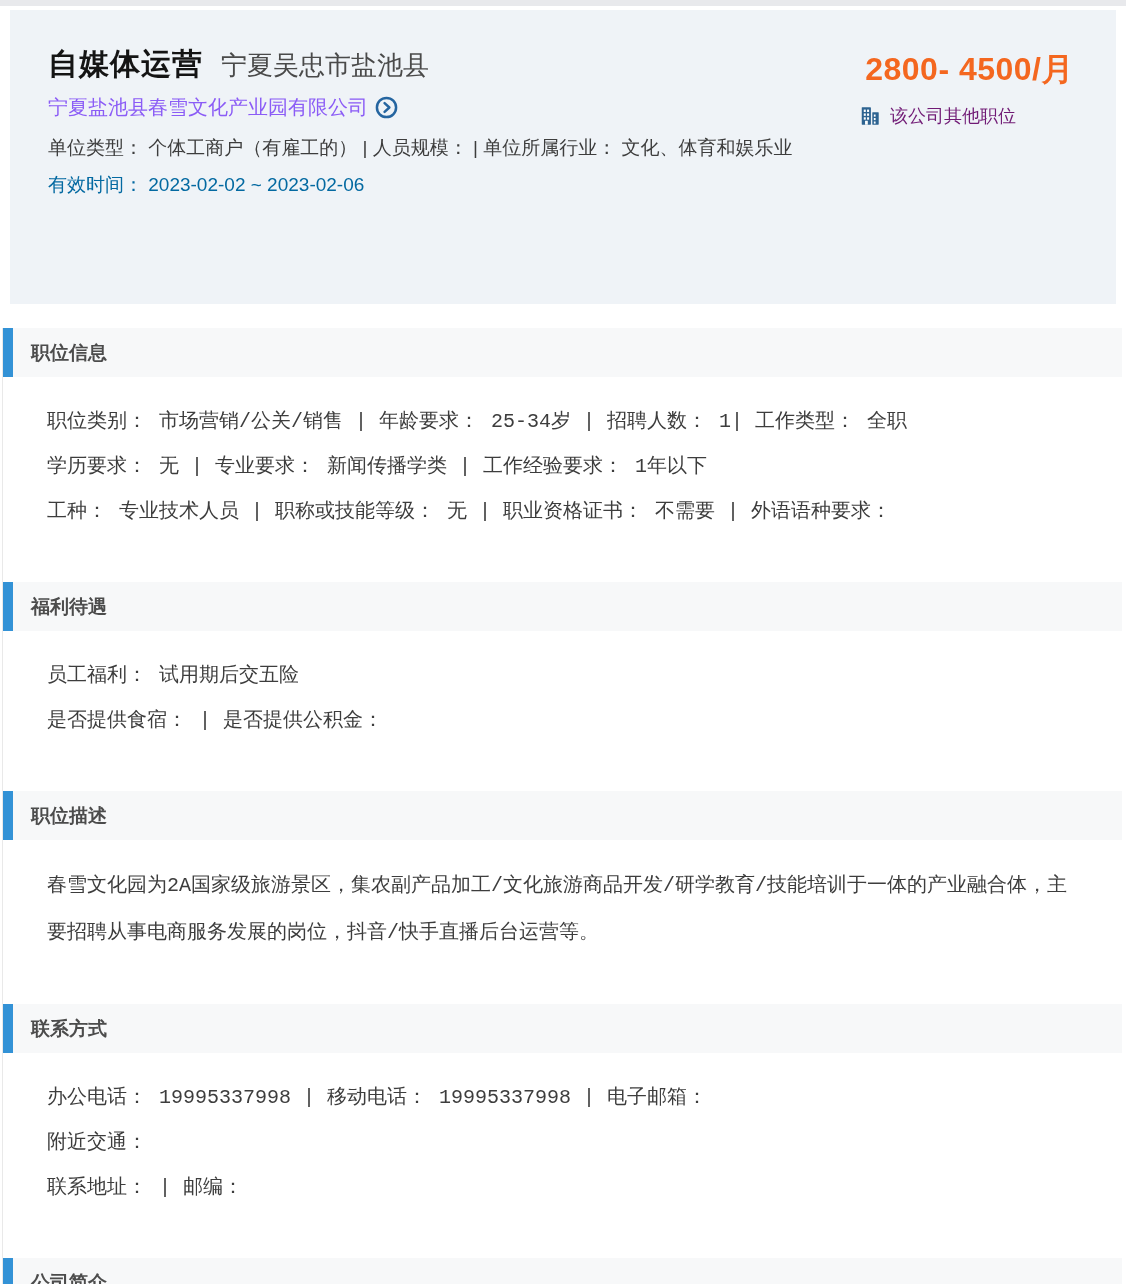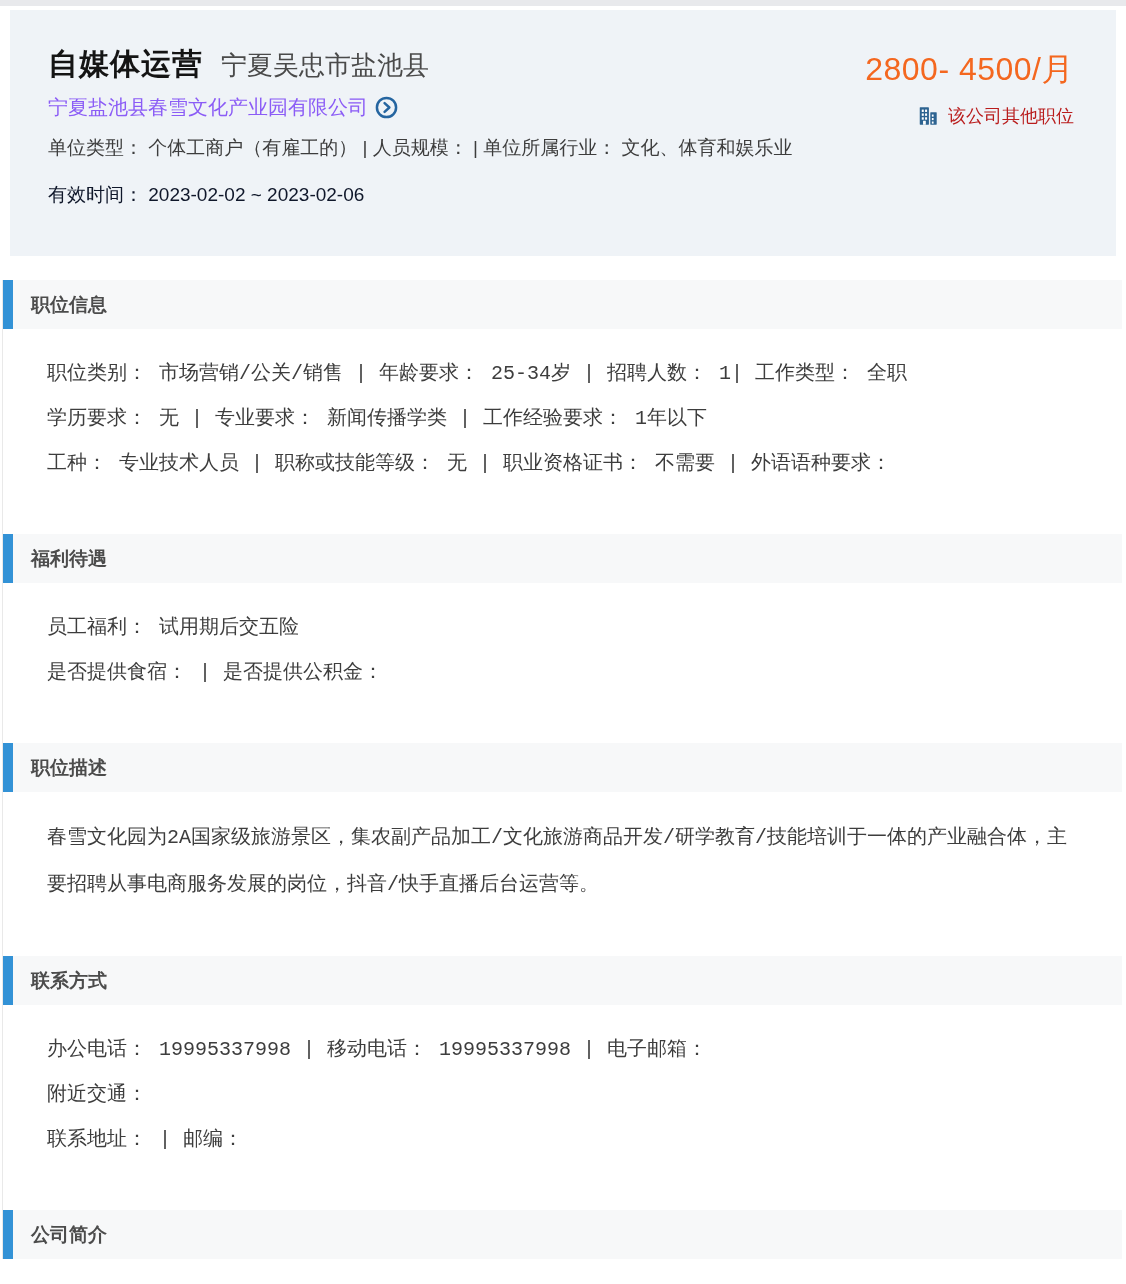--- a/index.html
+++ b/index.html
@@ -4,37 +4,37 @@
 <style>
   html,body{margin:0;padding:0;background:#ffffff;}
   body{
     width:1126px;height:1284px;overflow:hidden;position:relative;
     font-family:"Liberation Sans","DejaVu Sans",sans-serif;
     -webkit-font-smoothing:antialiased;
   }
   .top-strip{height:6px;background:#e8e9ec;}
   
   .header-card{
-    margin:4px 10px 0 10px;height:246px;box-sizing:border-box;
+    margin:4px 10px 0 10px;height:294px;box-sizing:border-box;
     background:#eff3f7;padding:36px 42px 0 38px;
     display:flex;justify-content:space-between;
   }
   .title-row{display:flex;align-items:baseline;line-height:36px;}
   .job-title{font-size:30px;font-weight:bold;color:#141414;letter-spacing:1px;}
   .job-location{font-size:26px;color:#4a4a4a;margin-left:18px;}
   .company-row{margin-top:10px;display:flex;align-items:center;line-height:28px;}
   .company-name{font-size:20px;color:#8b5cf6;}
   .company-arrow{margin-left:7px;display:inline-flex;align-items:center;cursor:pointer;}
   .meta-row{margin-top:14px;font-size:19px;color:#3d3d3d;line-height:26px;}
-  .valid-row{margin-top:21px;font-size:19px;color:#0f172a;line-height:26px;}
+  .valid-row{margin-top:11px;font-size:19px;color:#0369a1;line-height:26px;}
   .header-right{display:flex;flex-direction:column;align-items:flex-end;padding-top:4px;}
-  .salary{font-size:32px;font-weight:normal;color:#f4671f;line-height:38px;letter-spacing:0.5px;}
+  .salary{font-size:32px;font-weight:bold;color:#f4671f;line-height:38px;letter-spacing:0.5px;}
   .other-jobs{
-    margin-top:16px;display:flex;align-items:center;
-    color:#b91c1c;font-size:18px;cursor:pointer;text-decoration:none;
+    margin-top:16px;margin-right:58px;display:flex;align-items:center;
+    color:#701a75;font-size:18px;cursor:pointer;text-decoration:none;
   }
   .other-jobs .icon{margin-right:9px;display:inline-flex;}
   
   .sections{margin:0 4px 0 2px;border-left:1px solid #e9e9e9;}
   .section{margin-top:24px;}
   .sec-header{
     position:relative;height:49px;background:#f7f8f9;
     display:flex;align-items:center;padding-left:28px;box-sizing:border-box;
     font-size:19px;font-weight:bold;color:#4c4c4c;
   }

